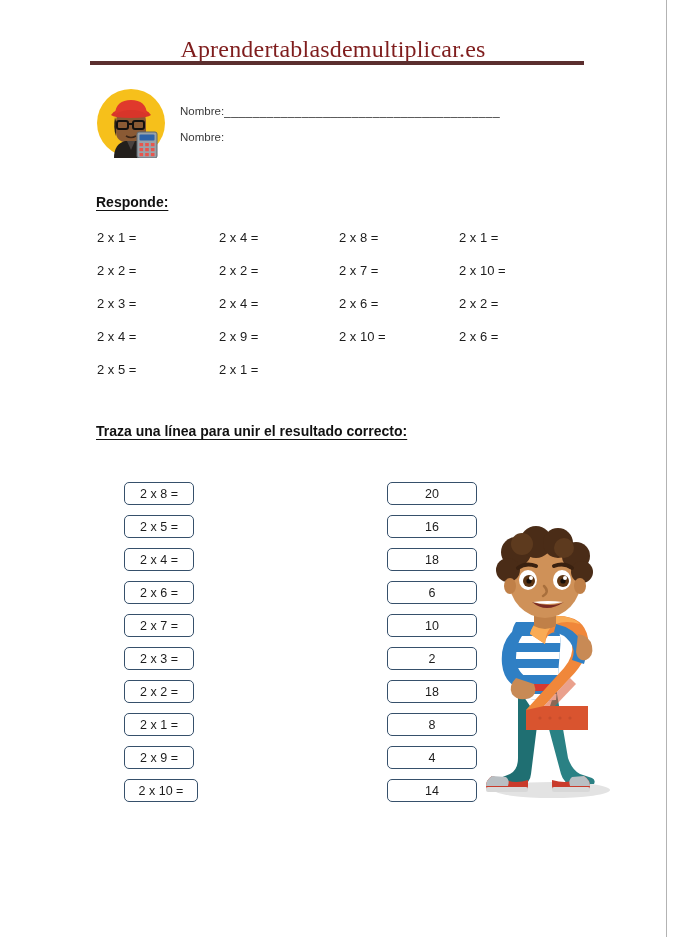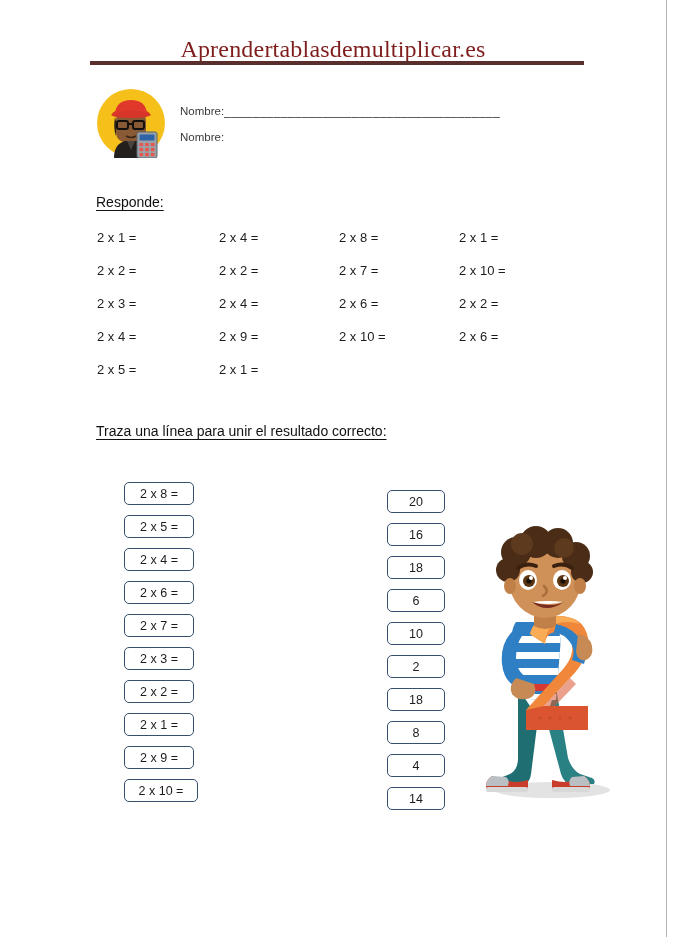--- a/index.html
+++ b/index.html
@@ -75,21 +75,21 @@
     letter-spacing: 0.4px;
     color: #3a3a3a;
     overflow: hidden;
     white-space: nowrap;
   }
 
   
   .section-heading {
     position: absolute;
     font-size: 14px;
-    font-weight: normal;
+    font-weight: bold;
     color: #111111;
     text-decoration: underline;
     text-underline-offset: 3px;
   }
   #heading-responde { top: 194px; left: 96px; }
   #heading-traza   { top: 423px; left: 96px; }
 
   
   #exercise-grid {
     position: absolute;
@@ -124,21 +124,21 @@
     margin-bottom: 10px;
     display: flex;
     align-items: center;
     justify-content: center;
     font-size: 12.5px;
     color: #1c1c1c;
     white-space: pre;
   }
   #match-left .match-box { width: 70px; }
   #match-left .match-box.wide { width: 74px; }
-  #match-right .match-box { width: 58px; margin-top: 8px; }
+  #match-right .match-box { width: 90px; }
 
   
   #boy-illustration {
     position: absolute;
     top: 518px;
     left: 460px;
     width: 180px;
     height: 292px;
   }
 </style>

